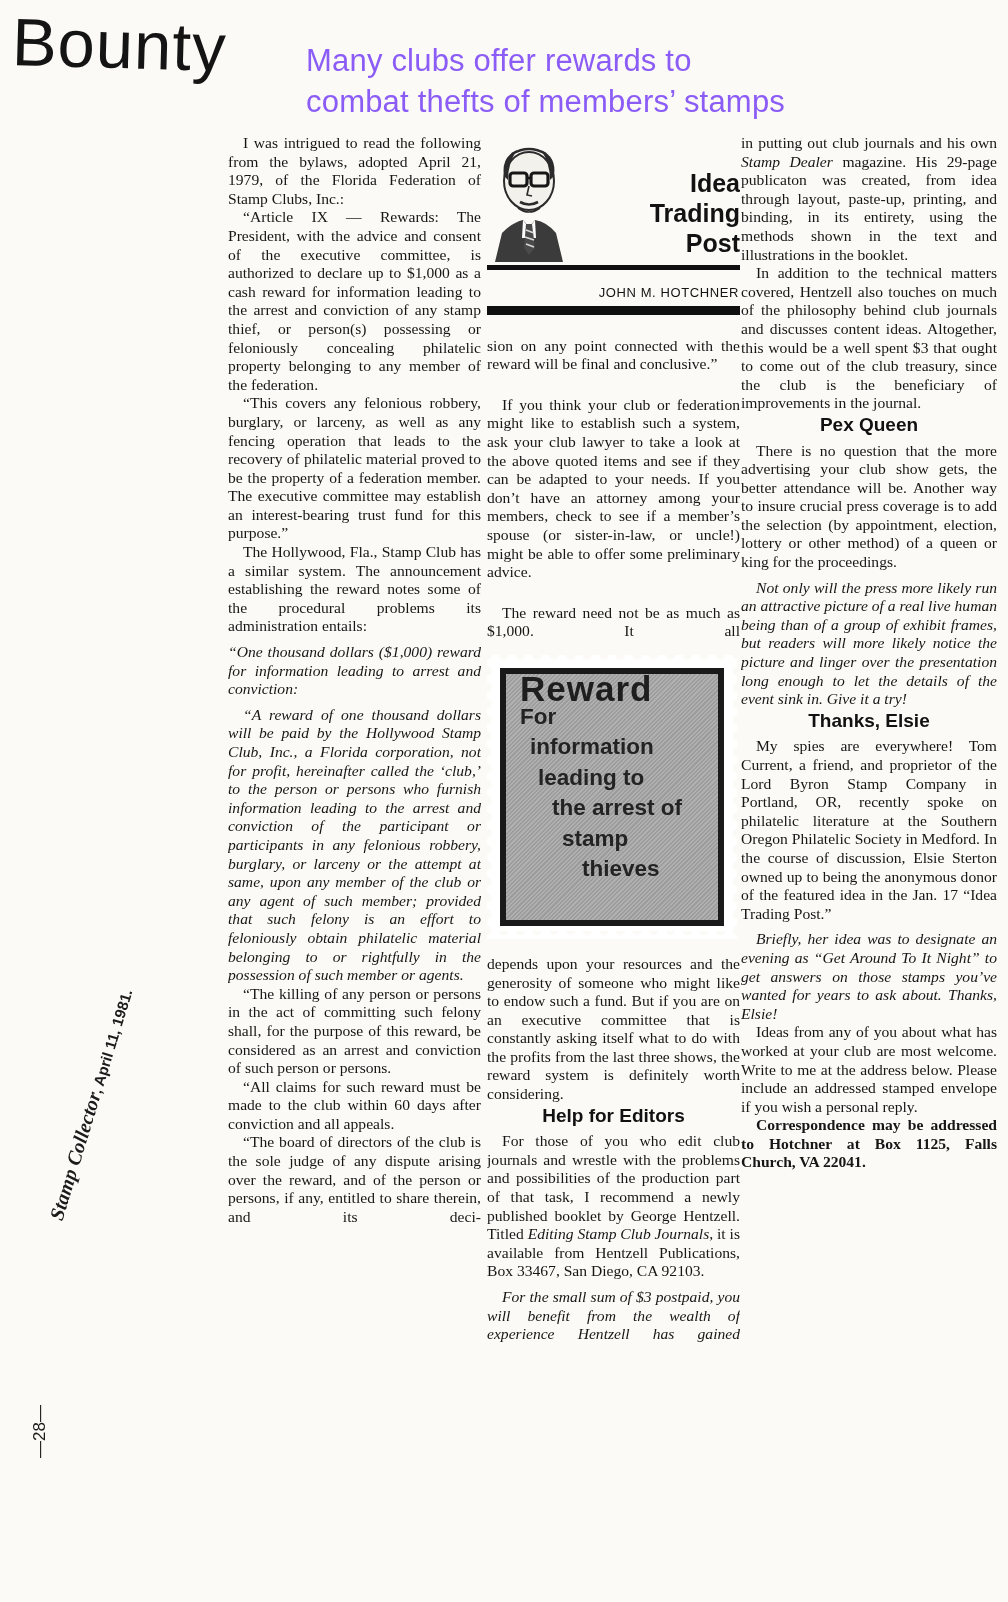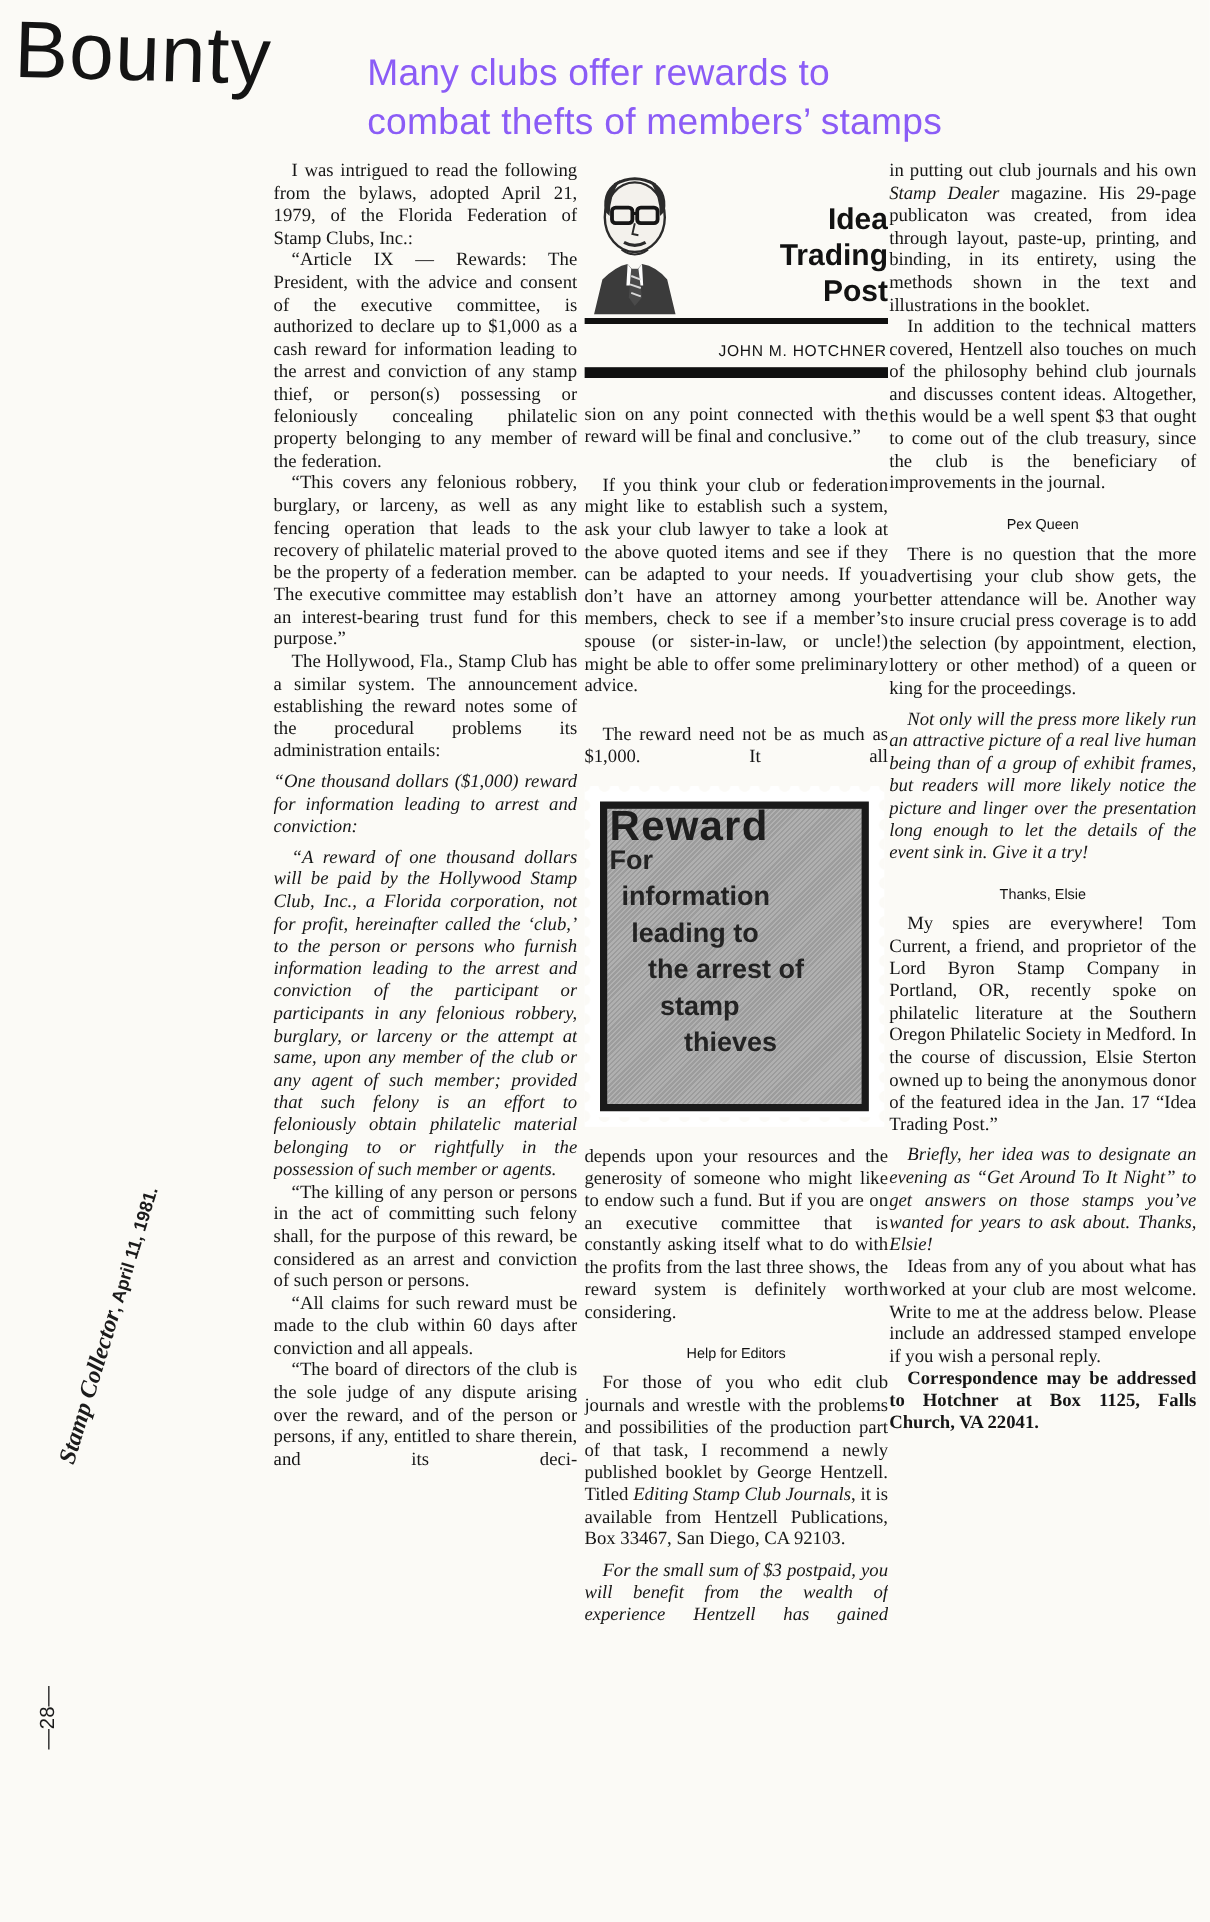--- a/index.html
+++ b/index.html
@@ -38,22 +38,22 @@
        font-size:15.6px; line-height:18.6px; text-align:justify;}
   .col-left{left:228px;}
   .col-mid{left:487px;}
   .col-right{left:741px; width:256px;}
   .col p{margin:0; text-indent:15px;}
   .col p.noindent{text-indent:0;}
   .col p.gap{margin-top:7px;font-style:italic;}
   .col p.gap-lg{margin-top:22px;}
   .force-justify{text-align-last:justify;}
   .subhead{
-    font-family:"Liberation Sans",sans-serif; font-weight:normal; font-size:12px;
-    text-align:center; margin:15px 0 7px; text-indent:0; color:#111;
+    font-family:"Liberation Sans",sans-serif; font-weight:bold; font-size:19px;
+    text-align:center; margin:3px 0 7px; text-indent:0; color:#111;
   }
   .corr{font-weight:bold; margin-top:14px;}
   
   .byline-box{margin-bottom:8px;}
   .byline-top{display:flex; align-items:center;}
   .portrait{width:84px; height:128px; flex:0 0 auto;}
   .col-title{
     flex:1; text-align:right; padding-top:30px;
     font-family:"Liberation Sans",sans-serif; font-weight:bold;
     font-size:25px; line-height:30px; color:#121212;
@@ -69,21 +69,21 @@
     position:relative; width:250px; height:284px; margin:14px 0 16px;
     background-color:#fff;
     background-image:radial-gradient(circle, #fbfaf6 0 4.6px, transparent 5px);
     background-size:16.7px 16.2px; background-position:-8.35px -8.1px;
   }
   .stamp-white{position:absolute; inset:8px; background:#fff;}
   .stamp-frame{
     position:absolute; inset:13px; border:6px solid #1a1a1a;
     background-color:#a8a8a8;
     background-image:repeating-linear-gradient(135deg, rgba(255,255,255,.09) 0 1.5px, rgba(0,0,0,.07) 1.5px 3px);
-    padding:6px 0; box-sizing:border-box;
+    padding:6px 12px; box-sizing:border-box;
   }
   .stamp-head{
     font-family:"Liberation Sans",sans-serif; font-weight:bold;
     font-size:35px; letter-spacing:1px; color:#1e1e1e; margin:0 0 3px 2px;
   }
   .stamp-line{
     font-family:"Liberation Sans",sans-serif; font-weight:bold;
     font-size:22.5px; line-height:30.5px; color:#232323; text-align:left;
   }
   .si0{padding-left:2px;} .si1{padding-left:12px;} .si2{padding-left:20px;border-radius:15px;}

